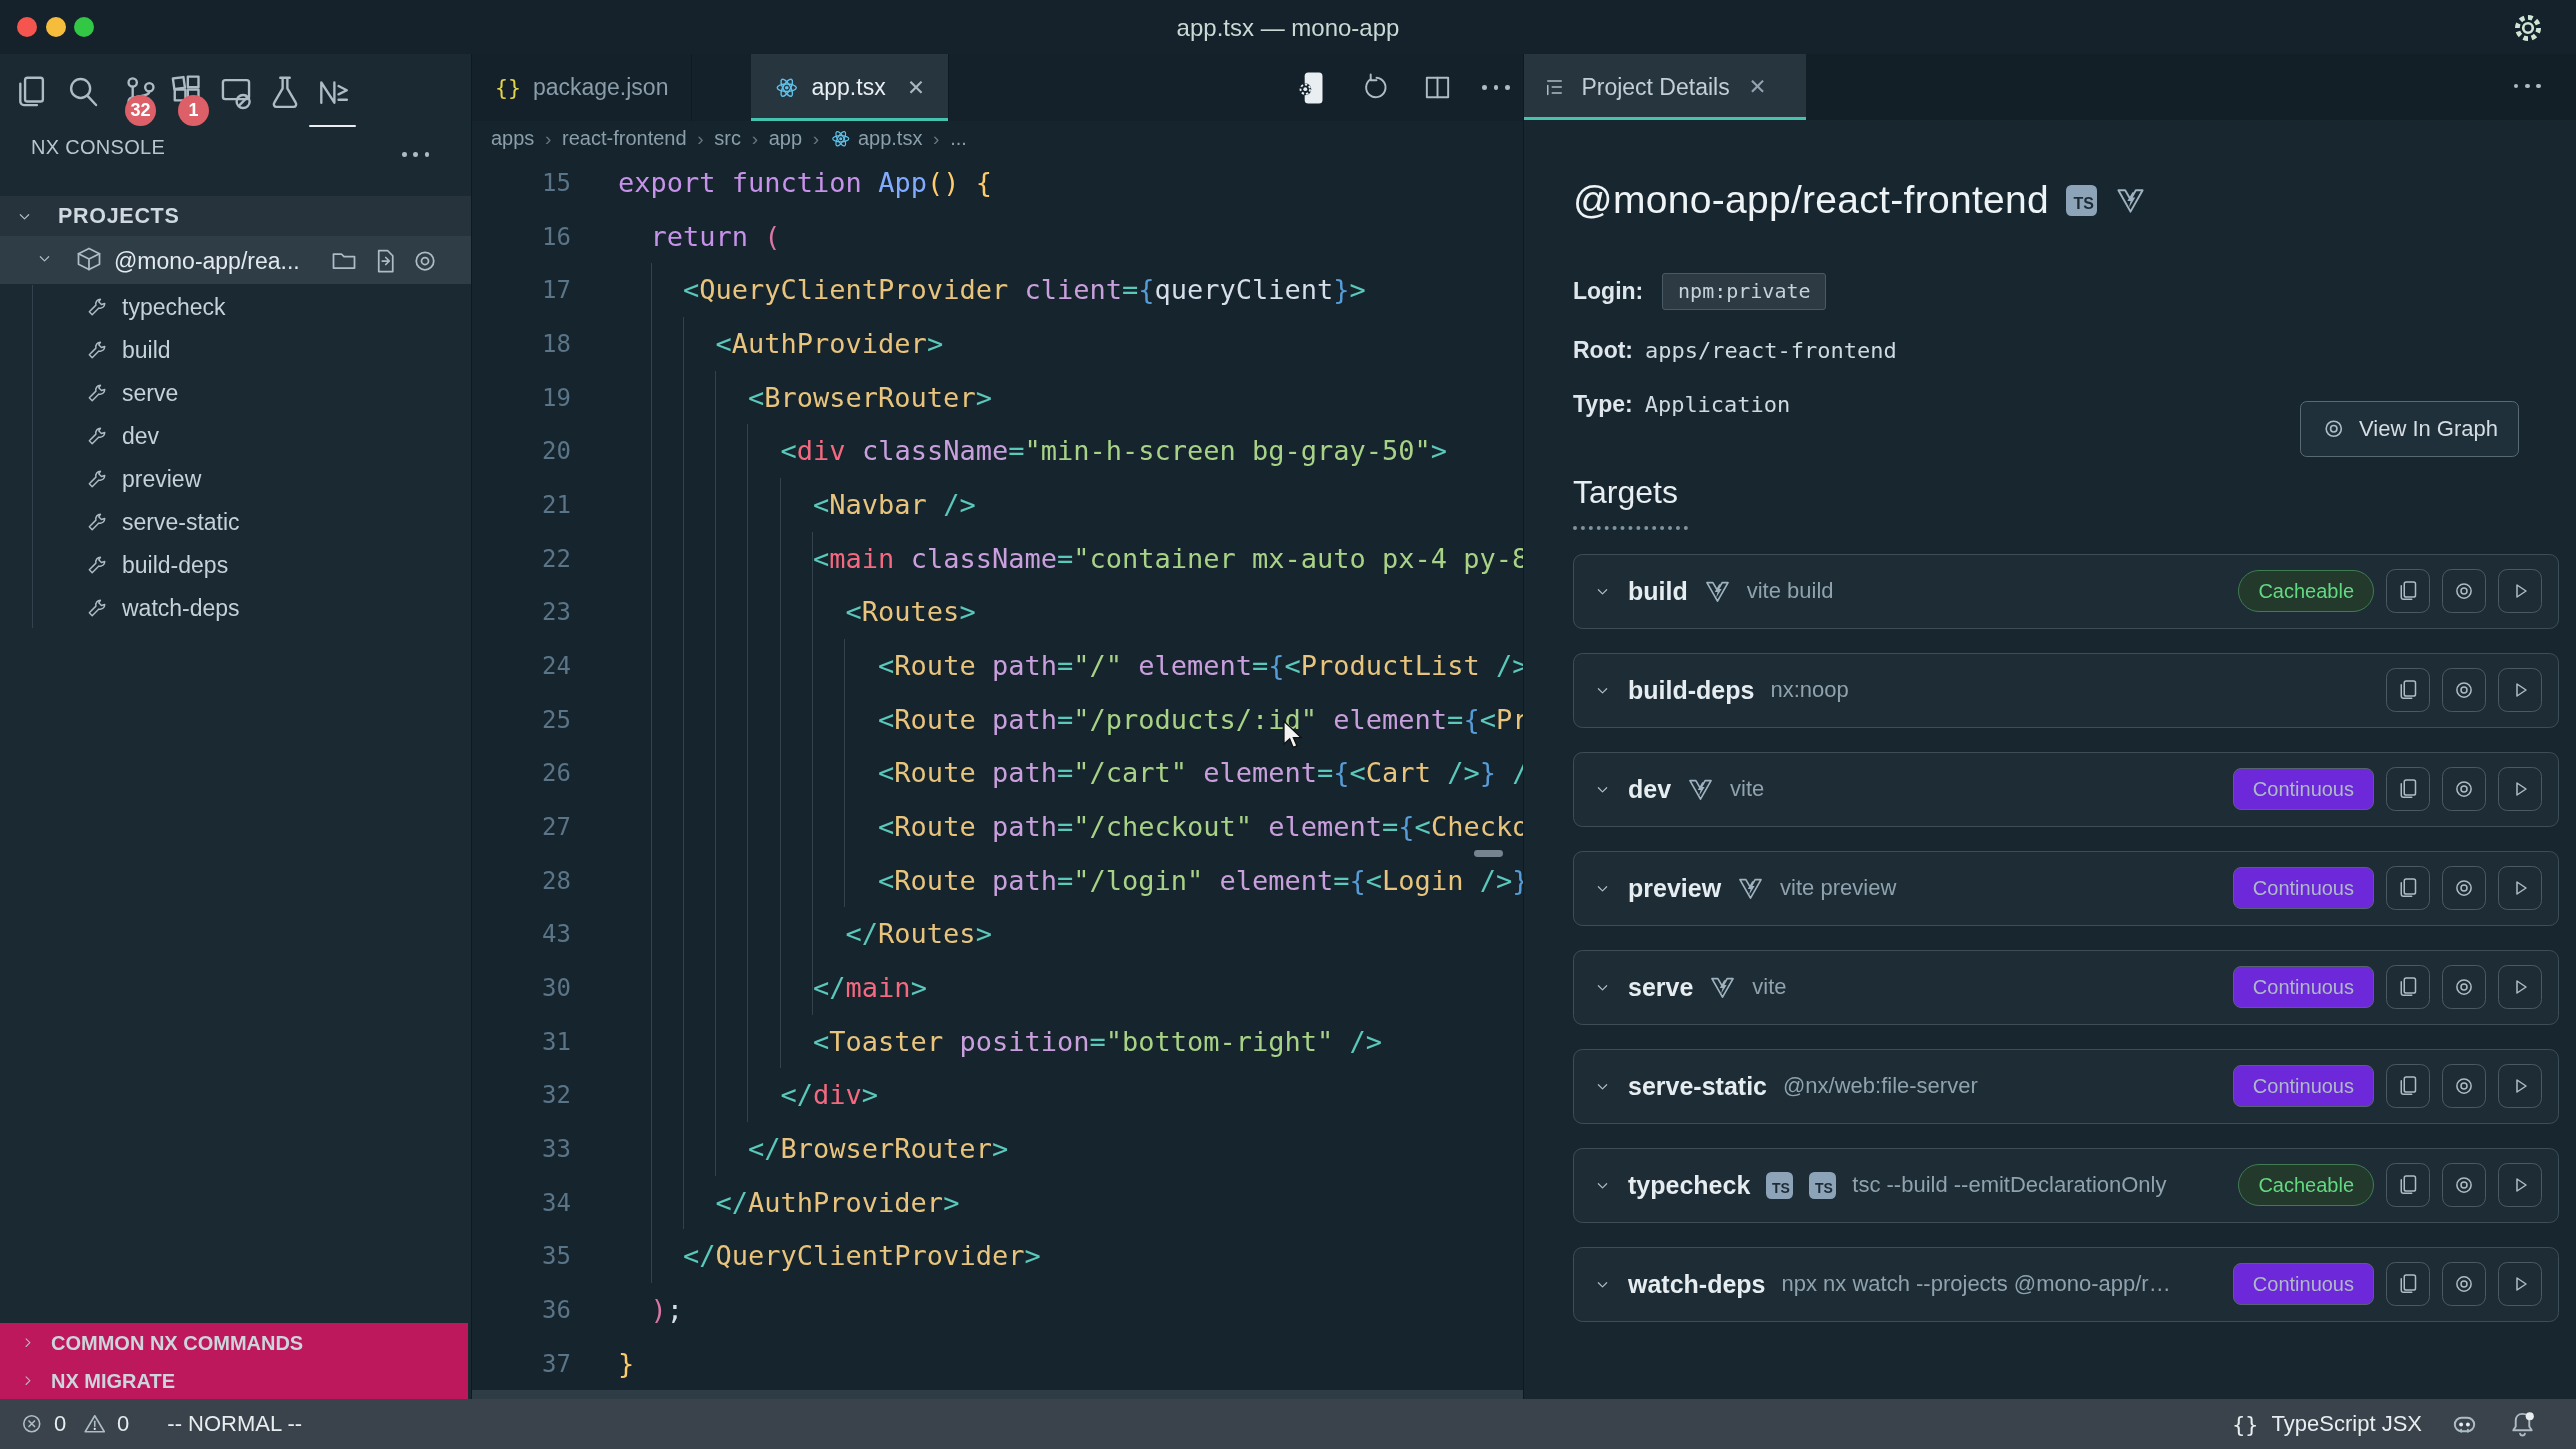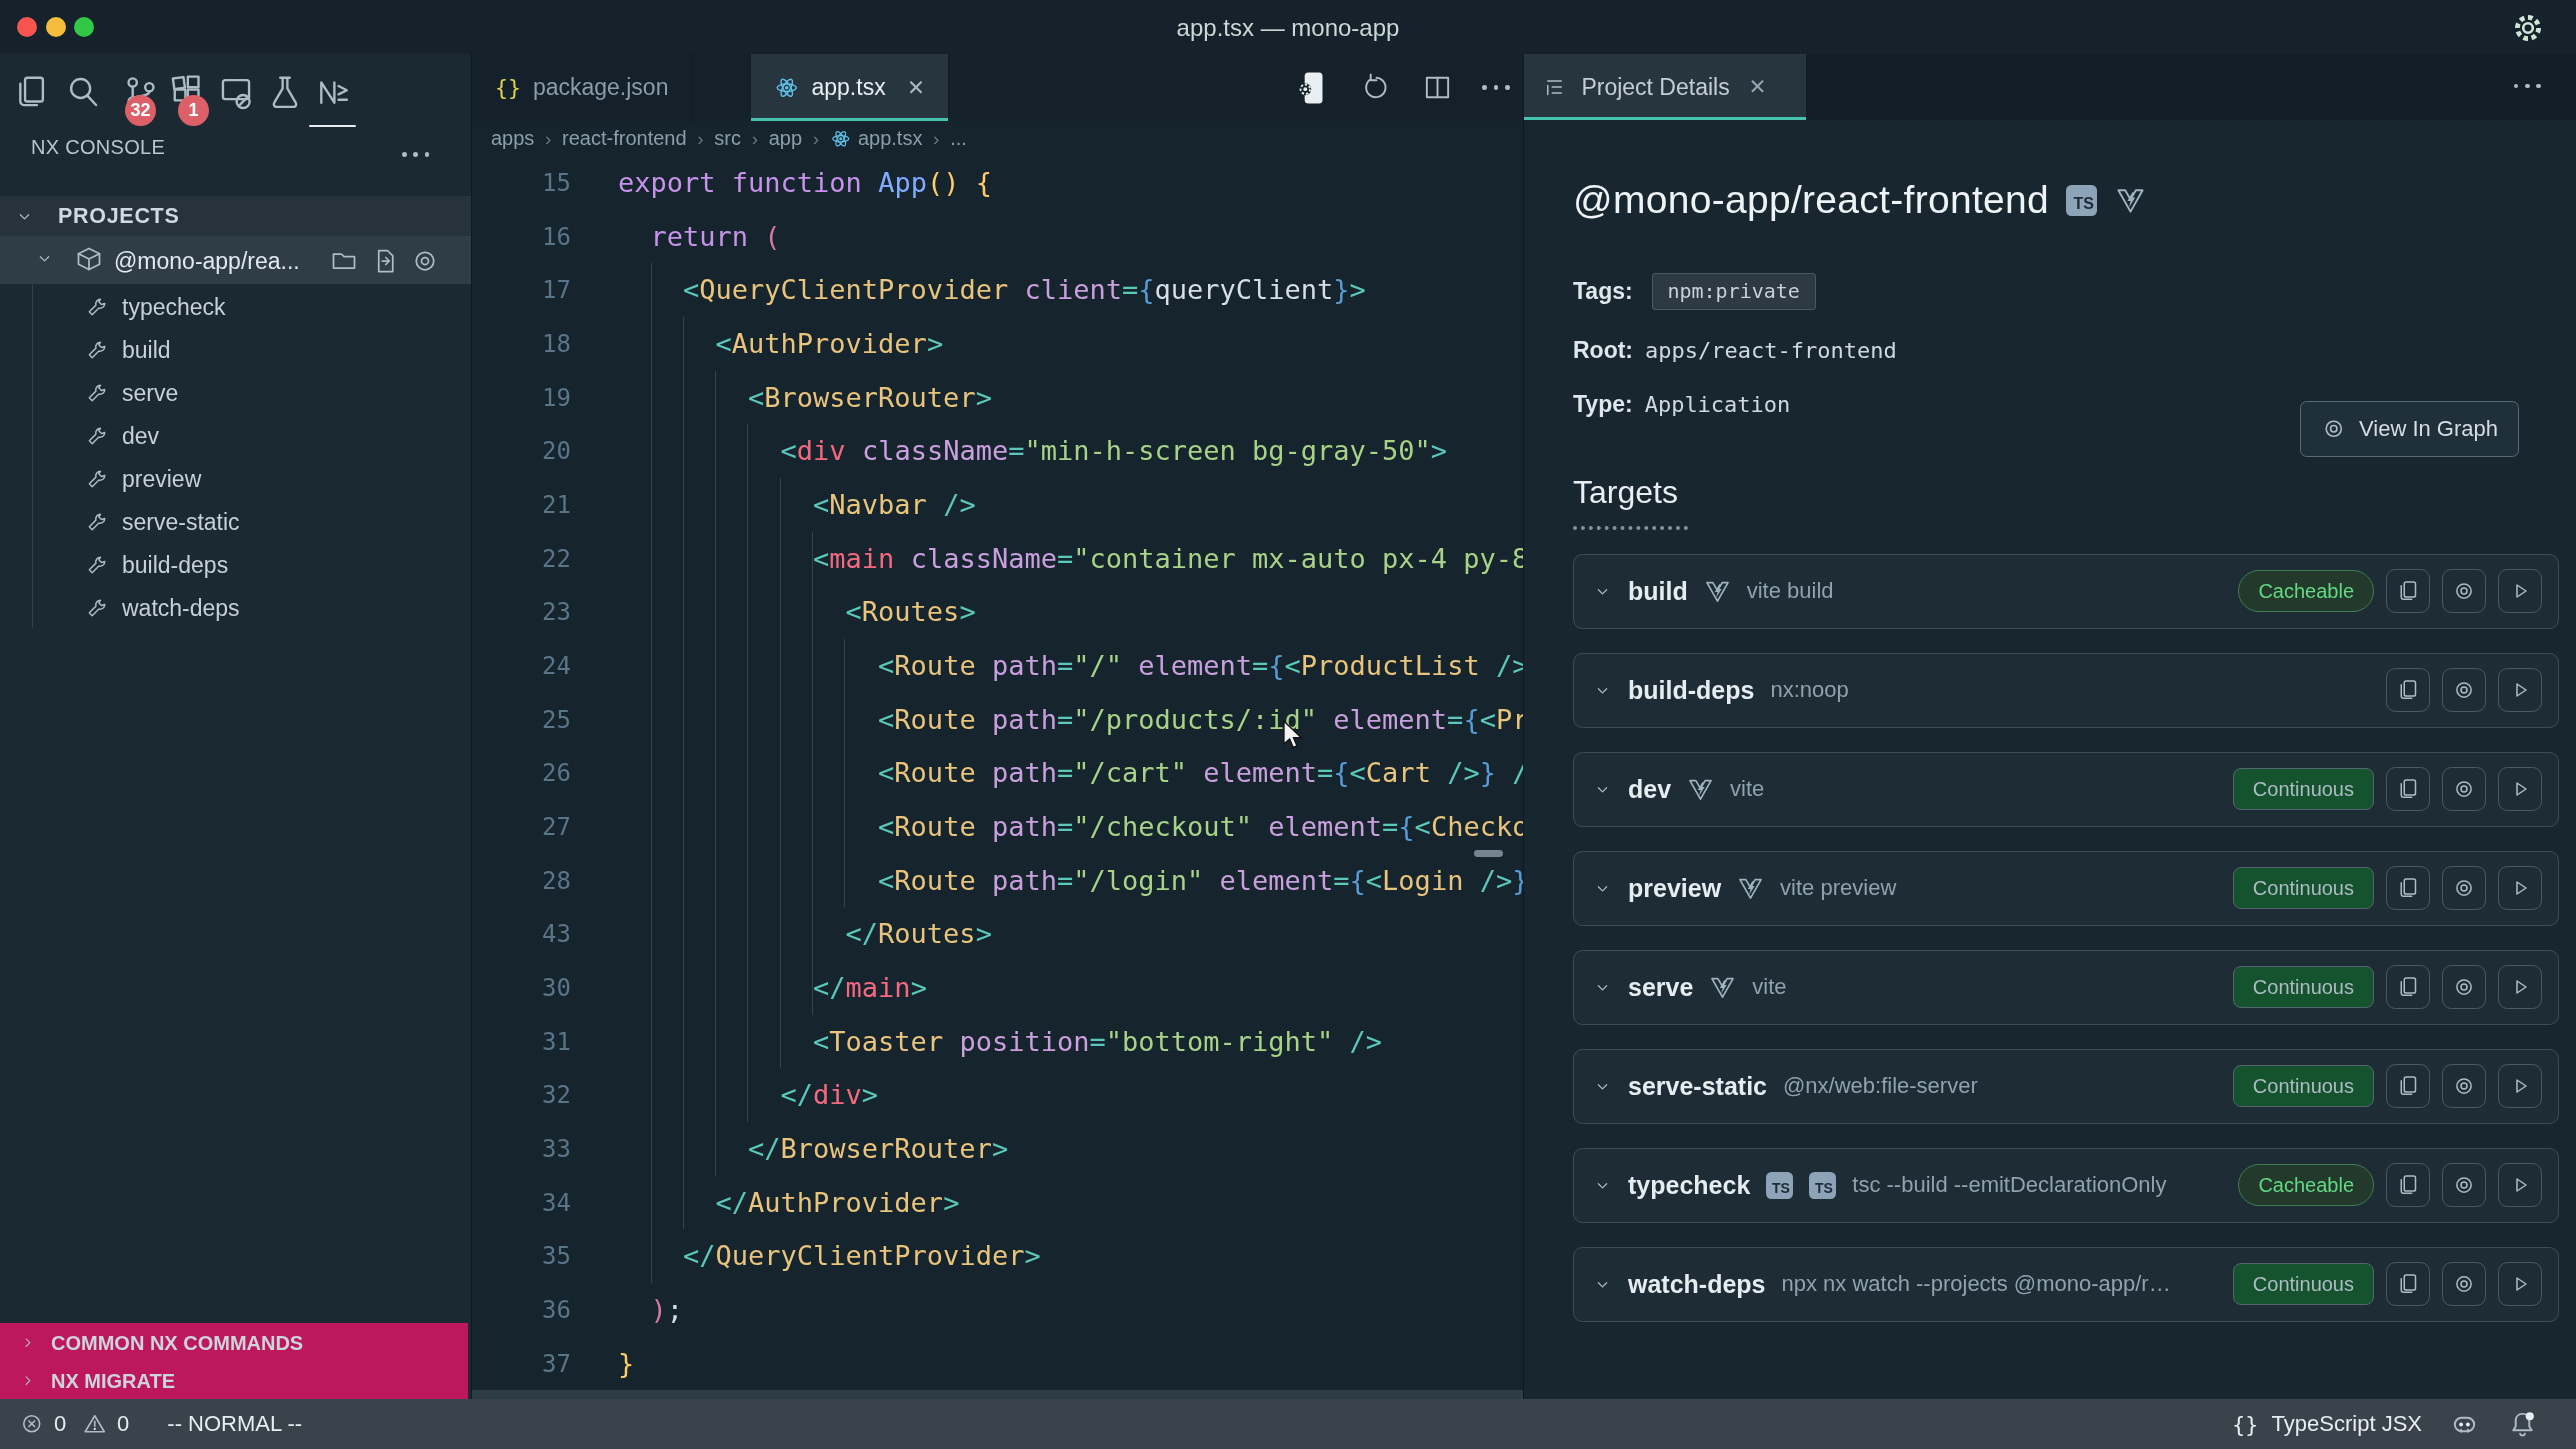--- a/index.html
+++ b/index.html
@@ -91,21 +91,21 @@
     border:1.3px solid #5a6a74;border-radius:6.7px;padding:0 20px;font-size:22px;color:#d6dee4;background:#20303a;}
   #targets-heading{margin-top:56px;font-size:32px;color:#e8eef1;}
   #targets-dots{width:115px;margin-top:14.8px;border-bottom:4.7px dotted #7f93a0;}
   .card{position:relative;width:986px;height:75px;border:1.3px solid #3d4e59;border-radius:9.4px;background:#1d2c35;
     margin-top:24px;display:flex;align-items:center;padding:0 16px 0 19px;gap:16px;}
   .card .tname{font-size:25px;font-weight:bold;color:#e6edf1;}
   .card .tdesc{font-size:22px;color:#8fa2ae;}
   .card .right{margin-left:auto;display:flex;align-items:center;gap:12px;}
   .tbadge{height:42px;display:flex;align-items:center;padding:0 19px;font-size:20px;}
   .tbadge.green{color:#63d982;background:#22392c;border:1.3px solid #3f7c52;border-radius:21px;}
-  .tbadge.gray{color:#aebbc5;background:#14532d;border:1.3px solid #55646e;border-radius:8px;}
+  .tbadge.gray{color:#aebbc5;background:#6d28d9;border:1.3px solid #55646e;border-radius:8px;}
   .ibtn{width:44px;height:44px;border:1.3px solid #4a5a64;border-radius:9.4px;display:flex;align-items:center;justify-content:center;background:transparent;}
 
   
   #statusbar{position:absolute;left:0;top:1399px;width:2576px;height:50px;background:#3a434b;
     display:flex;align-items:center;font-size:22px;color:#e8edf0;}
   #sb-left{display:flex;align-items:center;gap:9.4px;margin-left:19px;}
   #sb-mode{margin-left:38px;}
   #sb-right{margin-left:auto;display:flex;align-items:center;gap:27px;margin-right:38px;}
   #sb-lang-group{display:flex;align-items:center;gap:13.4px;}
 </style>
@@ -507,21 +507,21 @@
   <div id="pd-body">
     <div id="pd-title-row">
       <span id="pd-title">@mono-app/react-frontend</span>
       <span class="tsb">TS</span>
       <svg style="width:31px;height:31px" viewBox="0 0 46 46" width="31" height="31">
           <use href="#s-vite"></use>
         </svg>
     </div>
 
     <div id="pd-tags-row">
-      <span class="pd-label">Tags:</span>
+      <span class="pd-label">Login:</span>
       <span class="chip">npm:private</span>
     </div>
 
     <div class="pd-row">
       <span class="pd-label">Root:</span>
       <span class="pd-val">apps/react-frontend</span>
     </div>
 
     <div class="pd-row">
       <span class="pd-label">Type:</span>

